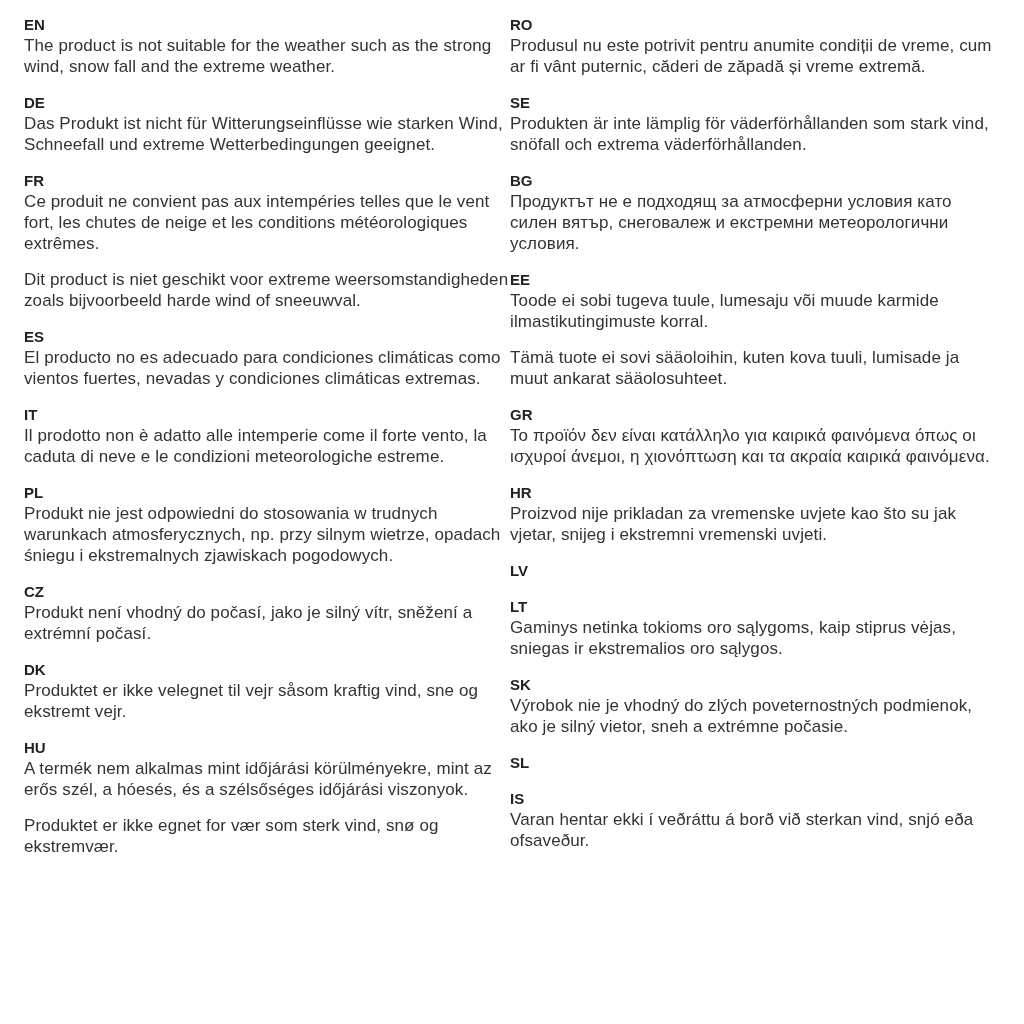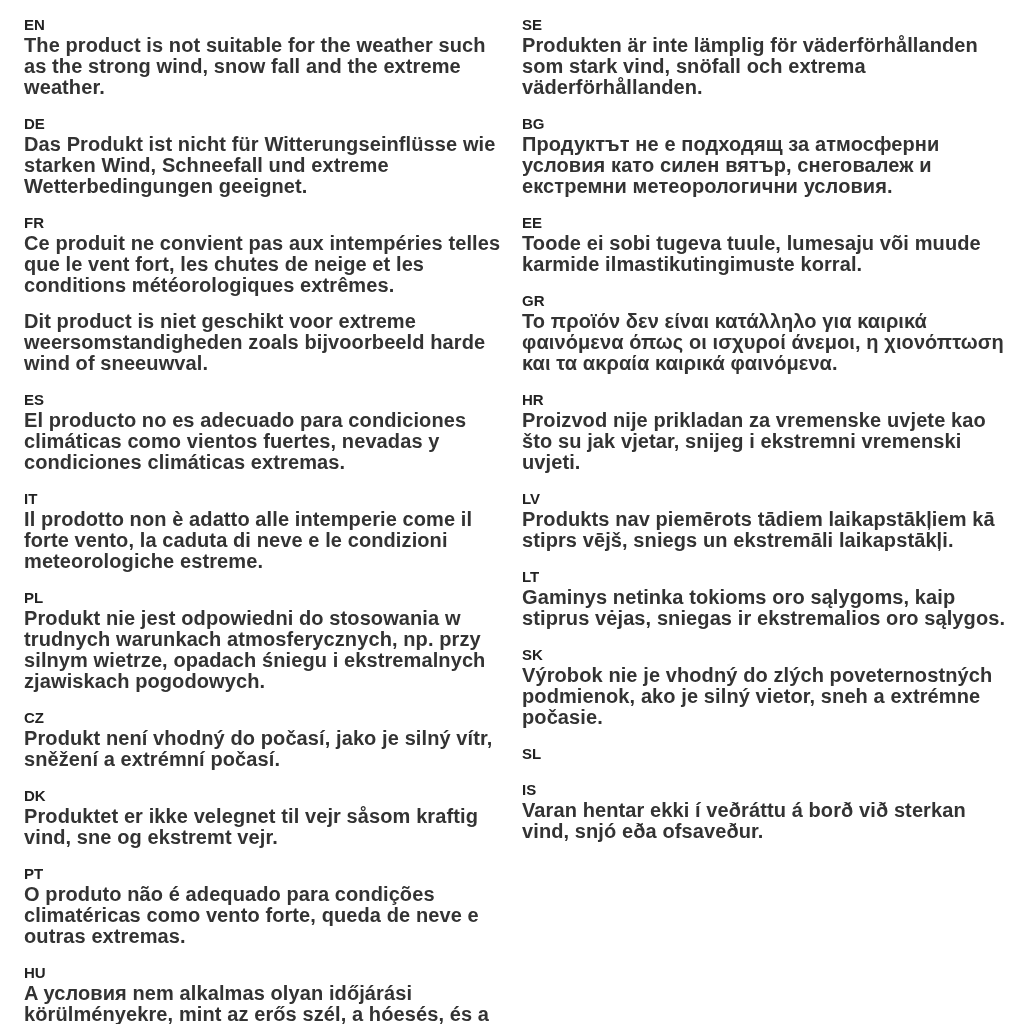--- a/index.html
+++ b/index.html
@@ -9,41 +9,40 @@
     background: #ffffff;
     font-family: "Liberation Sans", "DejaVu Sans", sans-serif;
     color: #2b2b2b;
     overflow: hidden;
   }
   .page {
     width: 1024px;
     height: 1024px;
     padding: 14px 10px 10px 24px;
     display: flex;
-    gap: 12px;
+    gap: 0;
   }
   .col {
     width: 486px;
     flex: 0 0 486px;
   }
   .lang-block {
     margin-bottom: 15px;
   }
   .lang-code {
     font-size: 15px;
     line-height: 21px;
     font-weight: bold;
     color: #222222;
   }
   .lang-text {
-    font-size: 20px;
+    font-size: 17px;
     line-height: 21px;
     color: #333333;
     letter-spacing: 0.1px;
-    font-weight: bold;
   }
 </style>
 </head>
 <body>
 
 <div class="page">
   <div class="col" id="left-col">
   <div class="lang-block">
     <div class="lang-code">EN</div>
     <div class="lang-text">The product is not suitable for the weather such as the strong wind, snow fall and the extreme weather.</div>
@@ -81,67 +80,67 @@
   <div class="lang-block">
     <div class="lang-code">CZ</div>
     <div class="lang-text">Produkt není vhodný do počasí, jako je silný vítr, sněžení a extrémní počasí.</div>
   </div>
 
   <div class="lang-block">
     <div class="lang-code">DK</div>
     <div class="lang-text">Produktet er ikke velegnet til vejr såsom kraftig vind, sne og ekstremt vejr.</div>
   </div>
 
-  <div class="lang-block">
-    <div class="lang-code">PT</div>
-    <div class="lang-text">O produto não é adequado para condições climatéricas como vento forte, queda de neve e outras extremas.</div>
-  </div>
 
   <div class="lang-block">
     <div class="lang-code">HU</div>
-    <div class="lang-text">A условия nem alkalmas olyan időjárási körülményekre, mint az erős szél, a hóesés, és a szélsőséges időjárási viszonyok.</div>
+    <div class="lang-text">A termék nem alkalmas mint időjárási körülményekre, mint az erős szél, a hóesés, és a szélsőséges időjárási viszonyok.</div>
   </div>
 
   <div class="lang-block">
     <div class="lang-text">Produktet er ikke egnet for vær som sterk vind, snø og ekstremvær.</div>
   </div>
 </div>
   <div class="col" id="right-col">
+  <div class="lang-block">
+    <div class="lang-code">RO</div>
+    <div class="lang-text">Produsul nu este potrivit pentru anumite condiții de vreme, cum ar fi vânt puternic, căderi de zăpadă și vreme extremă.</div>
+  </div>
 
   <div class="lang-block">
     <div class="lang-code">SE</div>
     <div class="lang-text">Produkten är inte lämplig för väderförhållanden som stark vind, snöfall och extrema väderförhållanden.</div>
   </div>
 
   <div class="lang-block">
     <div class="lang-code">BG</div>
     <div class="lang-text">Продуктът не е подходящ за атмосферни условия като силен вятър, снеговалеж и екстремни метеорологични условия.</div>
   </div>
 
   <div class="lang-block">
     <div class="lang-code">EE</div>
     <div class="lang-text">Toode ei sobi tugeva tuule, lumesaju või muude karmide ilmastikutingimuste korral.</div>
   </div>
 
   <div class="lang-block">
+    <div class="lang-text">Tämä tuote ei sovi sääoloihin, kuten kova tuuli, lumisade ja muut ankarat sääolosuhteet.</div>
   </div>
 
   <div class="lang-block">
     <div class="lang-code">GR</div>
     <div class="lang-text">Το προϊόν δεν είναι κατάλληλο για καιρικά φαινόμενα όπως οι ισχυροί άνεμοι, η χιονόπτωση και τα ακραία καιρικά φαινόμενα.</div>
   </div>
 
   <div class="lang-block">
     <div class="lang-code">HR</div>
     <div class="lang-text">Proizvod nije prikladan za vremenske uvjete kao što su jak vjetar, snijeg i ekstremni vremenski uvjeti.</div>
   </div>
 
   <div class="lang-block">
     <div class="lang-code">LV</div>
-    <div class="lang-text">Produkts nav piemērots tādiem laikapstākļiem kā stiprs vējš, sniegs un ekstremāli laikapstākļi.</div>
   </div>
 
   <div class="lang-block">
     <div class="lang-code">LT</div>
     <div class="lang-text">Gaminys netinka tokioms oro sąlygoms, kaip stiprus vėjas, sniegas ir ekstremalios oro sąlygos.</div>
   </div>
 
   <div class="lang-block">
     <div class="lang-code">SK</div>
     <div class="lang-text">Výrobok nie je vhodný do zlých poveternostných podmienok, ako je silný vietor, sneh a extrémne počasie.</div>

